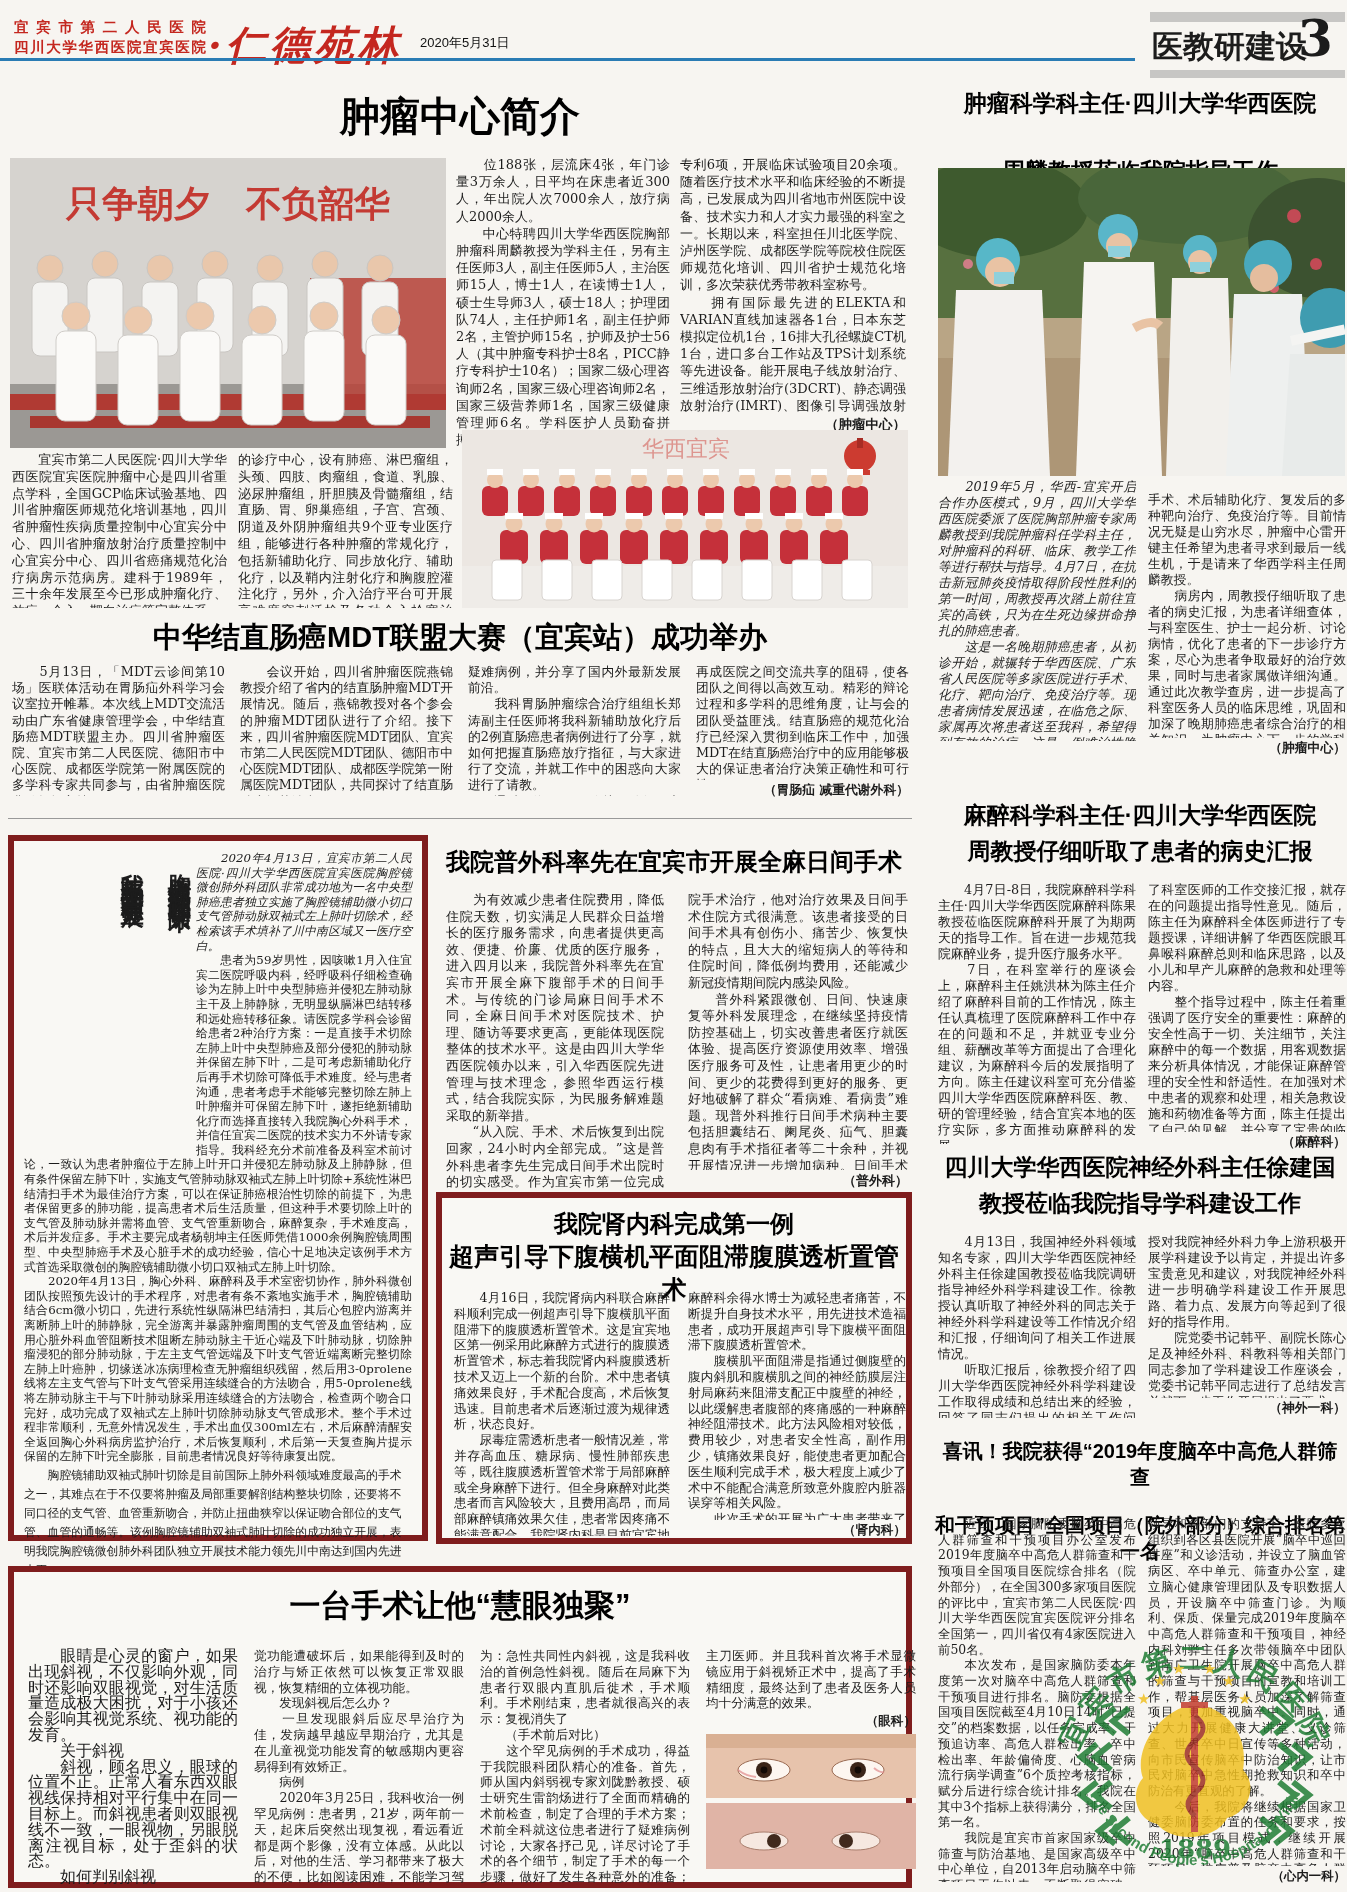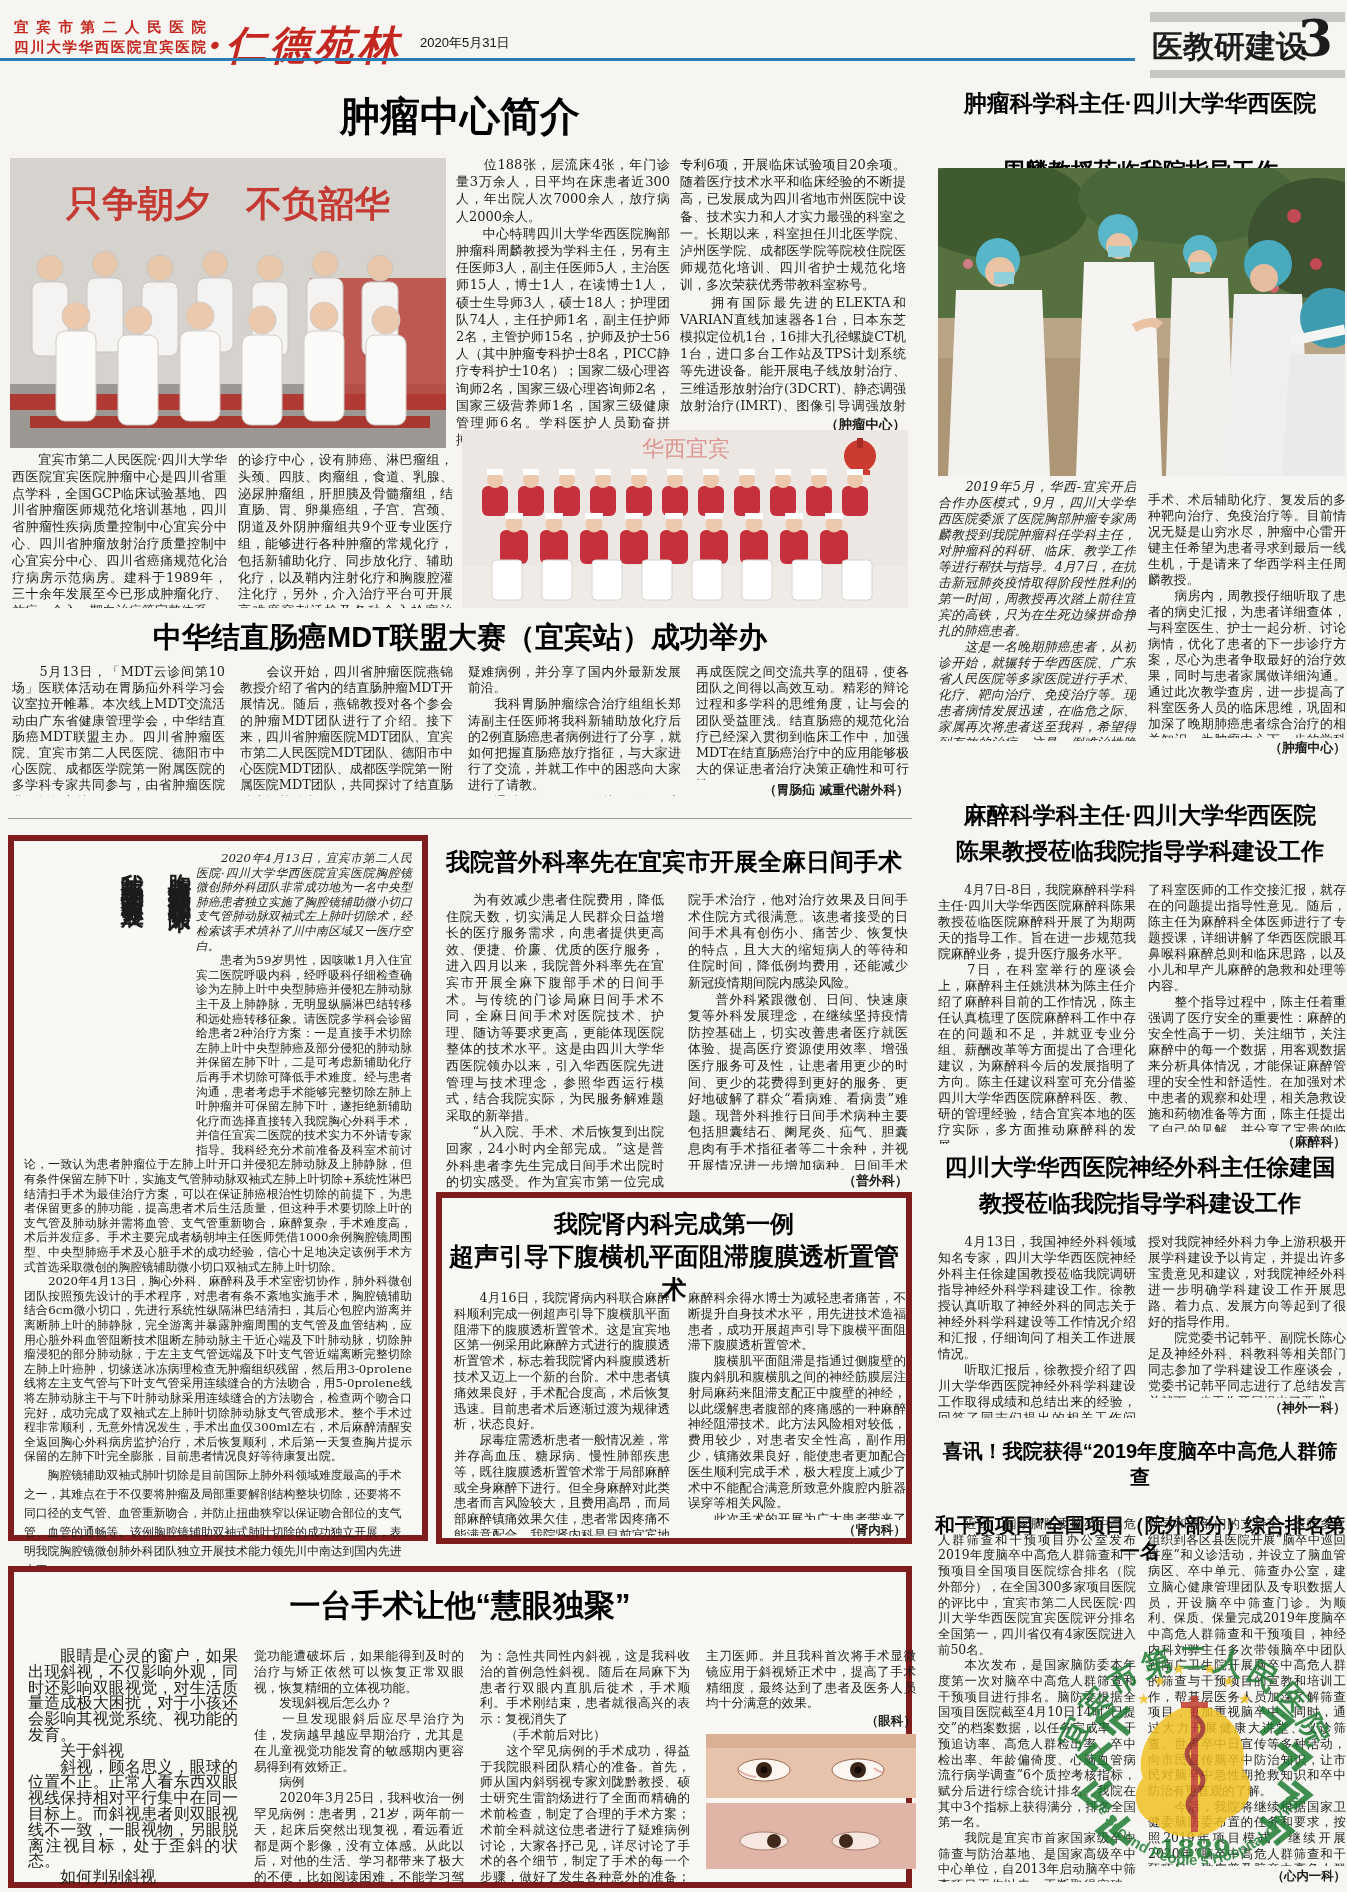--- a/index.html
+++ b/index.html
@@ -384,21 +384,21 @@
   </div>
   <div class="abs col" style="left:938px;top:479px;width:198px;height:262px;font-size:12.8px;line-height:16px;font-style:italic;">　　2019年5月，华西-宜宾开启合作办医模式，9月，四川大学华西医院委派了医院胸部肿瘤专家周麟教授到我院肿瘤科任学科主任，对肿瘤科的科研、临床、教学工作等进行帮扶与指导。4月7日，在抗击新冠肺炎疫情取得阶段性胜利的第一时间，周教授再次踏上前往宜宾的高铁，只为在生死边缘拼命挣扎的肺癌患者。
 　　这是一名晚期肺癌患者，从初诊开始，就辗转于华西医院、广东省人民医院等多家医院进行手术、化疗、靶向治疗、免疫治疗等。现患者病情发展迅速，在临危之际、家属再次将患者送至我科，希望得到有效的治疗。这是一例难治性晚期肺癌，全身广泛转移，已经经历过规范的</div>
   <div class="abs" style="left:1148px;top:492px;width:198px;height:266px;">
     <div class="col" style="font-size:12.8px;line-height:16px;height:246px;">手术、术后辅助化疗、复发后的多种靶向治疗、免疫治疗等。目前情况无疑是山穷水尽，肿瘤中心雷开键主任希望为患者寻求到最后一线生机，于是请来了华西学科主任周麟教授。
 　　病房内，周教授仔细听取了患者的病史汇报，为患者详细查体，与科室医生、护士一起分析、讨论病情，优化了患者的下一步诊疗方案，尽心为患者争取最好的治疗效果，同时与患者家属做详细沟通。通过此次教学查房，进一步提高了科室医务人员的临床思维，巩固和加深了晚期肺癌患者综合治疗的相关知识，为肿瘤中心下一步的学科建设和发展思路奠定了基础。</div>
     <div class="byline" style="font-size:12.8px;">（肿瘤中心）</div>
   </div>
 
   <div class="abs hl" style="left:933px;top:800px;width:414px;font-size:23px;">麻醉科学科主任·四川大学华西医院</div>
-  <div class="abs hl" style="left:933px;top:836px;width:414px;font-size:23px;">陈果教授莅临我院指导学科建设工作</div>
+  <div class="abs hl" style="left:933px;top:836px;width:414px;font-size:23px;">周教授仔细听取了患者的病史汇报</div>
   <div class="abs col" style="left:938px;top:882px;width:198px;height:262px;font-size:12.8px;line-height:16px;">　　4月7日-8日，我院麻醉科学科主任·四川大学华西医院麻醉科陈果教授莅临医院麻醉科开展了为期两天的指导工作。旨在进一步规范我院麻醉业务，提升医疗服务水平。
 　　7日，在科室举行的座谈会上，麻醉科主任姚洪林为陈主任介绍了麻醉科目前的工作情况，陈主任认真梳理了医院麻醉科工作中存在的问题和不足，并就亚专业分组、薪酬改革等方面提出了合理化建议，为麻醉科今后的发展指明了方向。陈主任建议科室可充分借鉴四川大学华西医院麻醉科医、教、研的管理经验，结合宜宾本地的医疗实际，多方面推动麻醉科的发展。
 　　在8日晨交班中，陈果主任听取</div>
   <div class="abs" style="left:1148px;top:882px;width:198px;height:266px;">
     <div class="col" style="font-size:12.8px;line-height:16px;height:250px;">了科室医师的工作交接汇报，就存在的问题提出指导性意见。随后，陈主任为麻醉科全体医师进行了专题授课，详细讲解了华西医院眼耳鼻喉科麻醉总则和临床思路，以及小儿和早产儿麻醉的急救和处理等内容。
 　　整个指导过程中，陈主任着重强调了医疗安全的重要性：麻醉的安全性高于一切、关注细节，关注麻醉中的每一个数据，用客观数据来分析具体情况，才能保证麻醉管理的安全性和舒适性。在加强对术中患者的观察和处理，相关急救设施和药物准备等方面，陈主任提出了自己的见解，并分享了宝贵的临床经验，为麻醉科今后的工作提出了可靠、可行的建议，麻醉科全体医师受益匪浅。</div>
     <div class="byline" style="font-size:12.8px;">（麻醉科）</div>
   </div>
 
   <div class="abs hl" style="left:933px;top:1152px;width:414px;font-size:23px;">四川大学华西医院神经外科主任徐建国</div>

